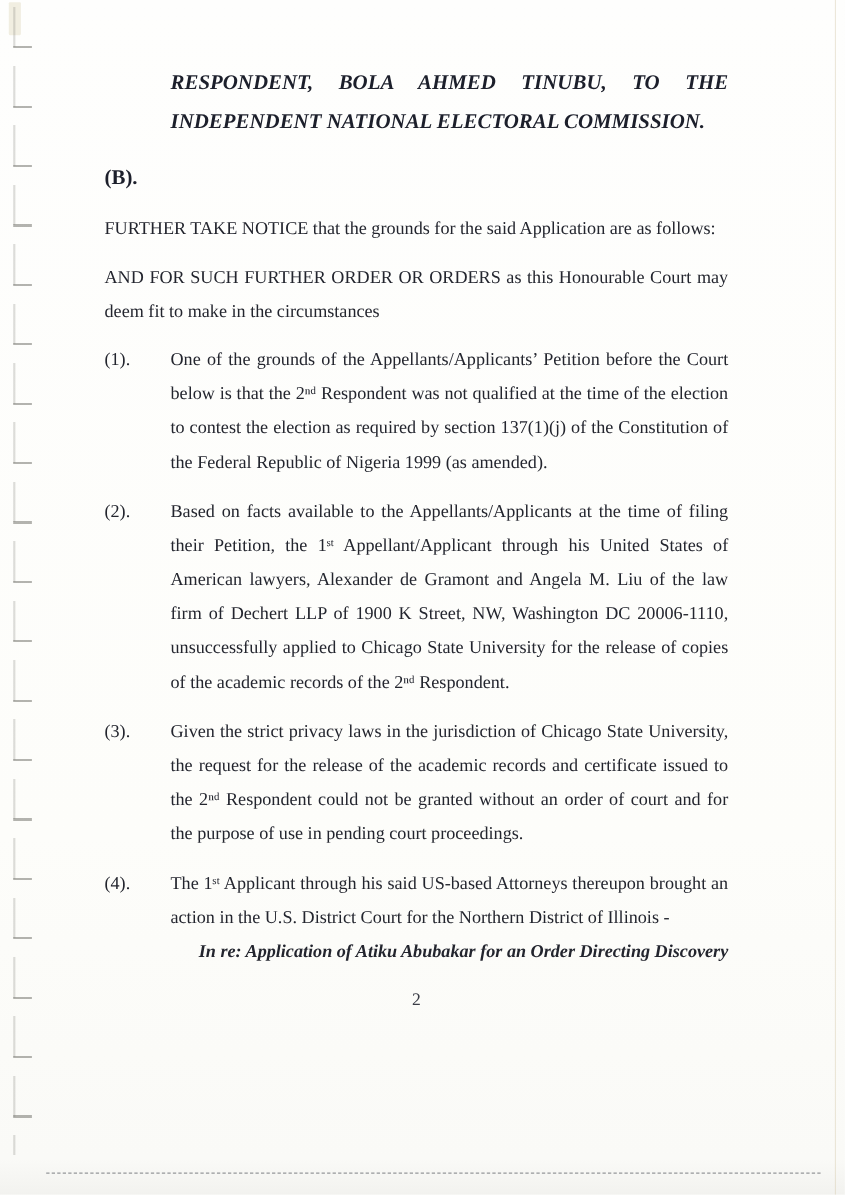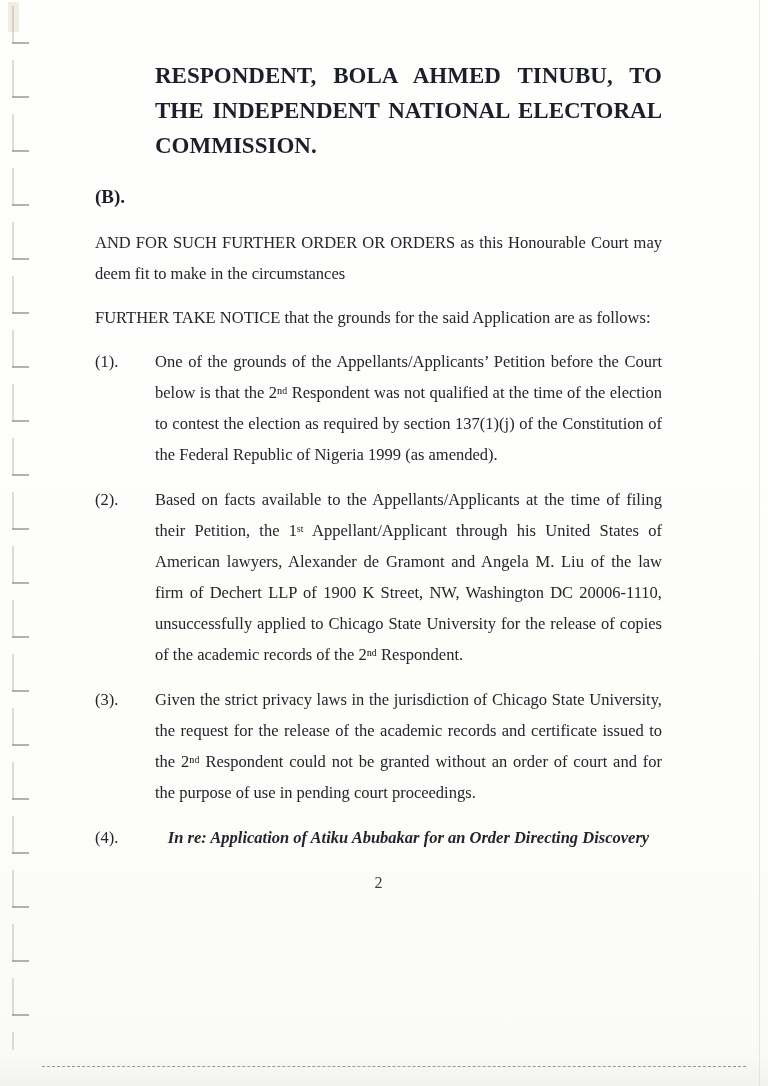--- a/index.html
+++ b/index.html
@@ -69,24 +69,25 @@
     left: 95px;
     top: 58px;
     width: 567px;
     font-size: 16.5px;
     line-height: 31px;
     text-align: justify;
   }
   .heading-block {
     margin: 0 0 16px 60px;
     font-weight: bold;
-    font-size: 23px;
+    font-size: 19px;
     line-height: 35px;
     text-align: justify;
     color: #1c1f2b;
+    font-style: italic;
   }
   .clause-row {
     display: flex;
     font-weight: bold;
     font-size: 19px;
     line-height: 35px;
     margin-bottom: 13px;
     color: #1c1f2b;
   }
   .clause-label {
@@ -111,21 +112,21 @@
     text-align: left;
   }
   .ground-text {
     flex: 1;
     text-align: justify;
   }
   .case-citation {
     display: block;
     font-weight: bold;
     font-style: italic;
-    text-align: center;
+    text-align: right;
   }
   .page-number {
     margin-top: 12px;
     text-align: center;
     font-size: 16px;
     color: #3a3c46;
   }
 </style>
 </head>
 <body>
@@ -137,42 +138,43 @@
   <div class="right-edge-line"></div>
 
   <div class="content">
 
     <p class="heading-block">RESPONDENT, BOLA AHMED TINUBU, TO THE INDEPENDENT NATIONAL ELECTORAL COMMISSION.</p>
 
     <div class="clause-row">
       <span class="clause-label">(B).</span>
     </div>
 
+    <p class="body-para">FURTHER TAKE NOTICE that the grounds for the said Application are as follows:</p>
+
     <p class="body-para">AND FOR SUCH FURTHER ORDER OR ORDERS as this Honourable Court may deem fit to make in the circumstances</p>
-
-    <p class="body-para">FURTHER TAKE NOTICE that the grounds for the said Application are as follows:</p>
 
     <div class="ground-row">
       <span class="ground-label">(1).</span>
       <span class="ground-text">One of the grounds of the Appellants/Applicants’ Petition before the Court below is that the 2ⁿᵈ Respondent was not qualified at the time of the election to contest the election as required by section 137(1)(j) of the Constitution of the Federal Republic of Nigeria 1999 (as amended).</span>
     </div>
 
     <div class="ground-row">
       <span class="ground-label">(2).</span>
       <span class="ground-text">Based on facts available to the Appellants/Applicants at the time of filing their Petition, the 1ˢᵗ Appellant/Applicant through his United States of American lawyers, Alexander de Gramont and Angela M. Liu of the law firm of Dechert LLP of 1900 K Street, NW, Washington DC 20006-1110, unsuccessfully applied to Chicago State University for the release of copies of the academic records of the 2ⁿᵈ Respondent.</span>
     </div>
 
     <div class="ground-row">
       <span class="ground-label">(3).</span>
       <span class="ground-text">Given the strict privacy laws in the jurisdiction of Chicago State University, the request for the release of the academic records and certificate issued to the 2ⁿᵈ Respondent could not be granted without an order of court and for the purpose of use in pending court proceedings.</span>
     </div>
 
     <div class="ground-row">
       <span class="ground-label">(4).</span>
       <span class="ground-text">
+        <span>The 1ˢᵗ Applicant through his said US-based Attorneys thereupon brought an action in the U.S. District Court for the Northern District of Illinois -</span>
         <span class="case-citation">In re: Application of Atiku Abubakar for an Order Directing Discovery</span>
       </span>
     </div>
 
     <div class="page-number">2</div>
   </div>
 
   <div class="scan-bottom-edge"></div>
 </div>
 

